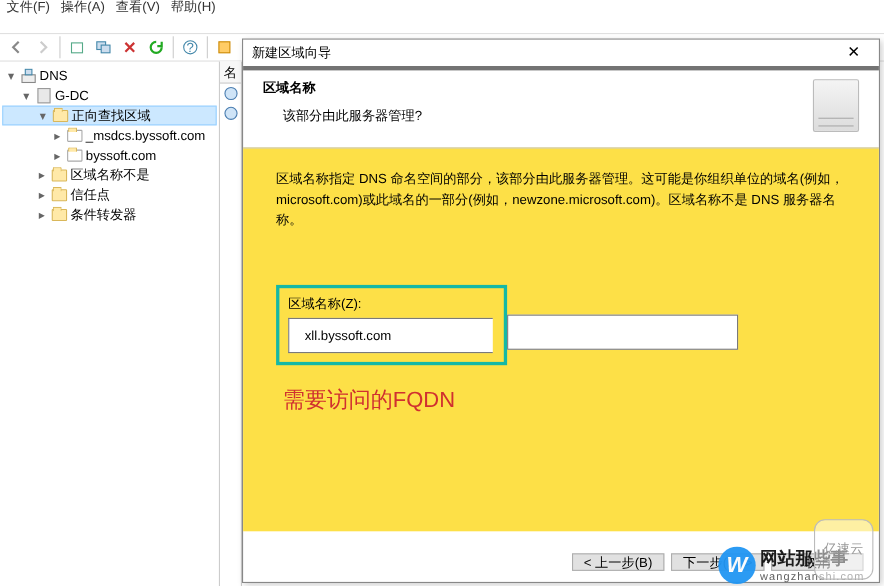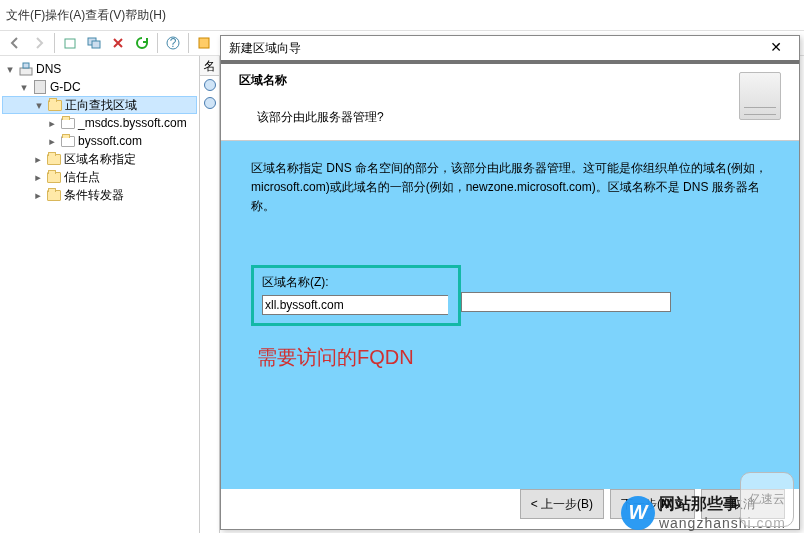--- a/index.html
+++ b/index.html
@@ -1,17 +1,17 @@
 <!DOCTYPE html>
 <html><head>
 <meta charset="utf-8">
 <style>
 *{box-sizing:border-box;margin:0;padding:0;font-family:"Microsoft YaHei","Segoe UI",Arial,sans-serif;font-size:12px;color:#000}
 body{background:#fff;width:804px;height:533px;overflow:hidden;position:relative}
-.menubar{height:16px;padding:15px 6px;display:flex;align-items:center;color:#333}
+.menubar{height:16px;padding:15px 6px;display:flex;gap:10px;align-items:flex-end;color:#333}
 .menubar span{color:#333}
 .toolbar{height:26px;border-top:1px solid #e0e0e0;border-bottom:1px solid #e0e0e0;display:flex;align-items:center;padding:0 4px;gap:2px}
 .tbtn{width:22px;height:22px;display:flex;align-items:center;justify-content:center;border:1px solid transparent}
 .sep{width:1px;height:20px;background:#ccc;margin:0 2px}
 .main{display:flex;height:calc(533px - 42px)}
 .tree{width:200px;border-right:1px solid #ccc;padding:4px 2px;overflow:hidden}
 .tree-row{display:flex;align-items:center;height:18px;padding:1px 0;white-space:nowrap}
 .tree-row .tw{width:16px;text-align:center;color:#666;font-size:11px}
 .tree-row .ic{width:16px;height:16px;display:flex;align-items:center;justify-content:center;margin-right:2px}
 .tree-row.sel{background:#cce8ff;border:1px solid #99d1ff}
@@ -19,38 +19,38 @@
 .folder:before{content:"";position:absolute;top:-3px;left:0;width:6px;height:3px;background:#ffe9a8;border:1px solid #d9b75a;border-bottom:none;border-radius:1px 1px 0 0}
 .srv{width:12px;height:14px;background:#e8e8e8;border:1px solid #999}
 .globe{width:12px;height:12px;border:1px solid #4a7db0;border-radius:50%;background:#cfe4f7}
 .listcol{width:20px;border-right:1px solid #ccc;background:#fff;position:relative}
 .listcol .hdr{height:20px;border-bottom:1px solid #ccc;background:#f7f7f7;text-align:center;line-height:20px}
 .listcol .li{height:18px;display:flex;align-items:center;justify-content:center}
 .dialog{position:absolute;left:220px;top:35px;width:580px;height:495px;background:#fff;border:1px solid #888;box-shadow:2px 2px 6px rgba(0,0,0,.2)}
 .titlebar{height:28px;display:flex;align-items:center;padding:0 8px;justify-content:space-between;border-bottom:4px solid #737373}
 .titlebar .x{width:30px;height:20px;text-align:center;font-size:14px;line-height:18px}
 .head{padding:8px 18px 14px;display:flex;justify-content:space-between;align-items:flex-start}
-.head h1{font-size:12px;font-weight:bold;margin-bottom:20px}
+.head h1{font-size:12px;font-weight:bold;margin-bottom:8px}
 .head p{font-size:12px;margin-left:18px}
 .srvimg{width:42px;height:48px;background:linear-gradient(#f4f4f4,#dcdcdc);border:1px solid #bbb;border-radius:2px;position:relative}
 .srvimg:after{content:"";position:absolute;bottom:4px;left:4px;right:4px;height:6px;border-top:1px solid #aaa;border-bottom:1px solid #aaa}
-.bodyarea{border-top:1px solid #ccc;background:#7dd3fc;padding:18px 30px;height:calc(100% - 28px - 70px - 46px)}
+.bodyarea{border-top:1px solid #ccc;background:#fde047;padding:18px 30px;height:calc(100% - 28px - 70px - 46px)}
 .desc{line-height:1.6;margin-bottom:48px}
 .fieldwrap{border:3px solid #14b8a6;padding:6px 8px 8px;width:210px;display:inline-block}
 .fieldlbl{margin-bottom:4px}
-.zinput{height:20px;border:1px solid #7a7a7a;padding:2px 2px;background:#fff;font-size:12px}
+.zinput{height:32px;border:1px solid #7a7a7a;padding:2px 14px;background:#fff;font-size:12px}
 .zinput.main{width:186px;border-right:none}
 .zinput.ext{width:210px}
 .anno{color:#d03030;font-size:20px;margin-top:18px;margin-left:6px}
 .btnrow{position:absolute;bottom:10px;right:14px;display:flex;gap:6px}
-.wbtn{min-width:84px;height:30px;border:1px solid #adadad;background:#e1e1e1;padding:0 10px;display:flex;align-items:center;justify-content:center}
+.wbtn{min-width:84px;height:16px;border:1px solid #adadad;background:#e1e1e1;padding:0 10px;display:flex;align-items:center;justify-content:center}
 .wm1{position:absolute;right:18px;bottom:2px;display:flex;align-items:center;gap:4px;opacity:.95;pointer-events:none}
 .wm1 .c{width:34px;height:34px;border-radius:50%;background:#2196f3;color:#fff;font-size:20px;font-weight:bold;display:flex;align-items:center;justify-content:center;font-style:italic}
 .wm1 .t1{font-size:16px;font-weight:bold;color:#111}
-.wm1 .t2{font-size:14px;color:#555;letter-spacing:1px}
+.wm1 .t2{font-size:10px;color:#555;letter-spacing:1px}
 .wm2{position:absolute;right:10px;bottom:6px;border:1px solid #bbb;border-radius:10px;padding:18px 8px;color:#999;font-size:12px;background:rgba(255,255,255,.5)}
 </style>
 </head>
 <body>
 
 <div class="menubar">
   <span>文件(F)</span>
   <span>操作(A)</span>
   <span>查看(V)</span>
   <span>帮助(H)</span>
@@ -155,21 +155,21 @@
         <span class="ic">
           <div class="folder" style="background:#fff;border-color:#aaa"></div>
         </span>
         <span>byssoft.com</span>
       </div>
     <div class="tree-row" style="padding-left:28px">
         <span class="tw">▸</span>
         <span class="ic">
           <div class="folder"></div>
         </span>
-        <span>区域名称指定</span>
+        <span>区域名称不是</span>
       </div>
     <div class="tree-row" style="padding-left:28px">
         <span class="tw">▸</span>
         <span class="ic">
           <div class="folder"></div>
         </span>
         <span>信任点</span>
       </div>
     <div class="tree-row" style="padding-left:28px">
         <span class="tw">▸</span>

